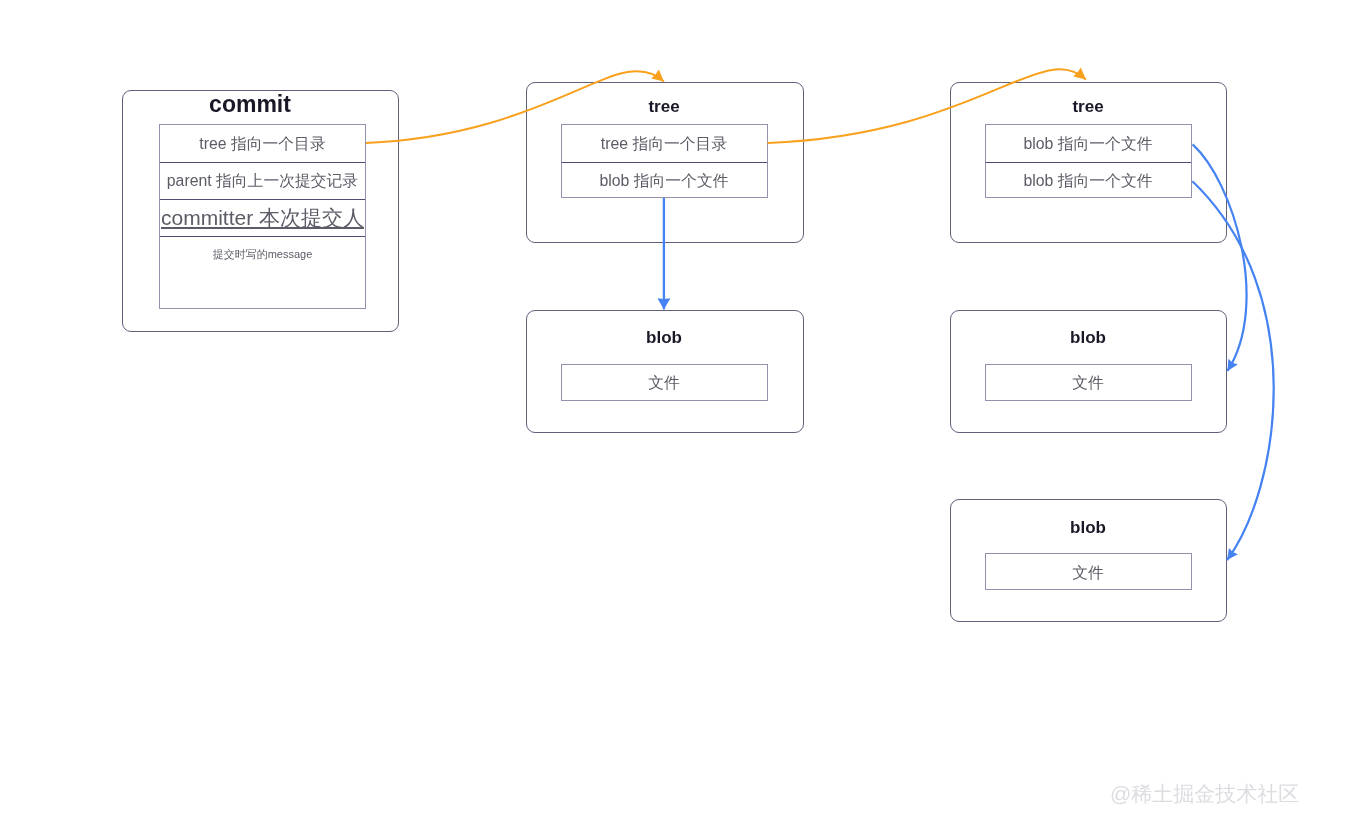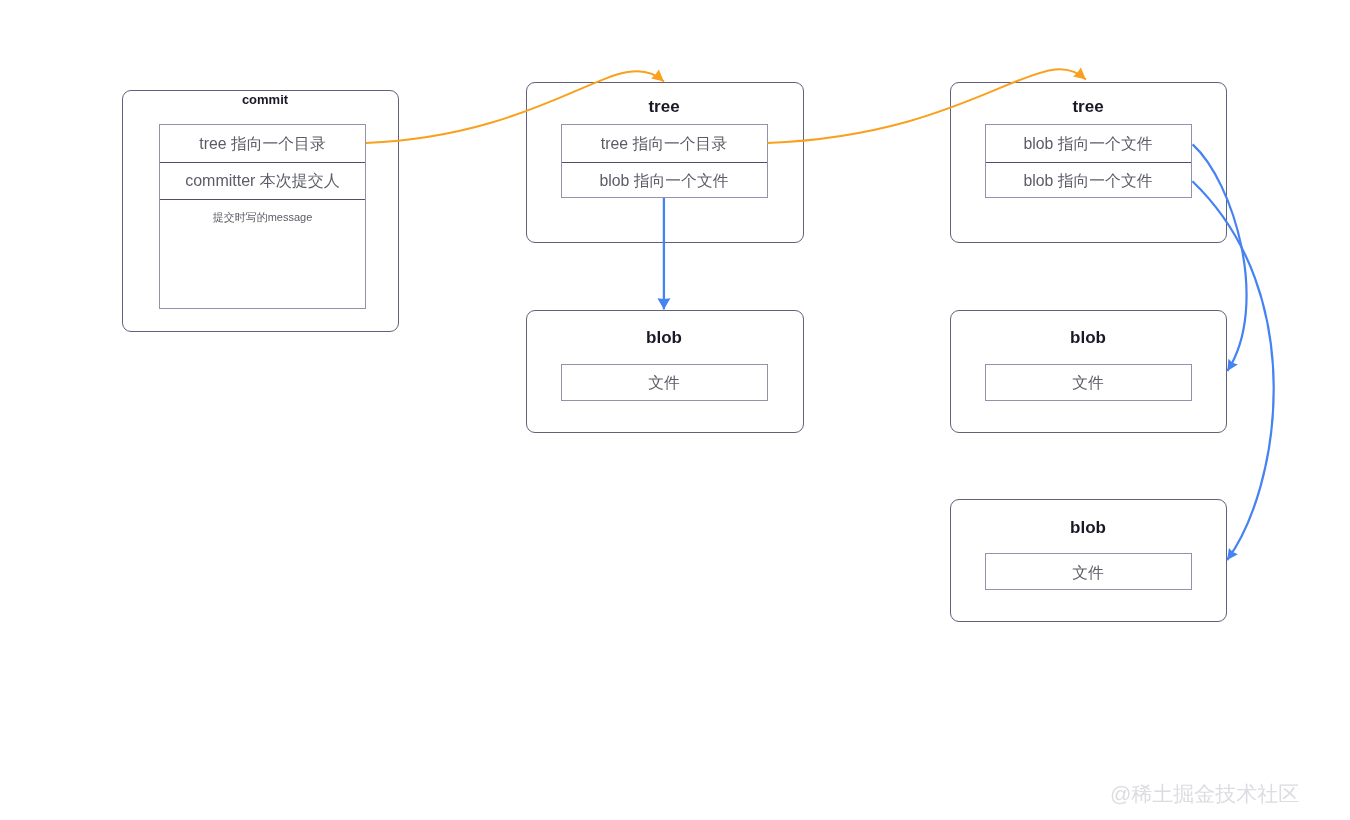--- a/index.html
+++ b/index.html
@@ -19,24 +19,25 @@
         line-height:1;}
   .trow + .trow{border-top:1.35px solid #4e4e73;}
   svg.edges{position:absolute;left:0;top:0;width:1350px;height:820px;overflow:visible;}
   .wm{position:absolute;color:#dcdce1;white-space:nowrap;}
 </style>
 </head>
 <body>
 
 <div id="canvas">
     <div class="node" style="left: 121.5px; top: 89.5px; width: 277.5px; height: 242px;"></div>
-    <div class="node-title" style="font-size: 13px; left: 165px; width: 200px; top: 92.64px;">commit</div>
+    <div class="node-title" style="font-size: 23px; left: 150px; width: 200px; top: 92.64px;">commit</div>
     <div class="tbl" style="left: 159px; top: 124px; width: 207px; height: 184.5px;">
       <div class="trow" style="height: 36.9px; font-size: 15.8px;">tree 指向一个目录</div>
-      <div class="trow" style="height: 36.9px; font-size: 16px;">committer 本次提交人</div>
+      <div class="trow" style="height: 36.9px; font-size: 15.8px;">parent 指向上一次提交记录</div>
+      <div class="trow" style="height: 36.9px; font-size: 21px; text-decoration: underline;">committer 本次提交人</div>
       <div class="trow" style="height: 36.9px; font-size: 11px;">提交时写的message</div>
     </div>
     <div class="node" style="left: 526px; top: 81.8px; width: 277.5px; height: 161.5px;"></div>
     <div class="node-title" style="font-size: 17px; left: 564px; width: 200px; top: 98.04px;">tree</div>
     <div class="tbl" style="left: 560.5px; top: 124px; width: 207px; height: 74px;">
       <div class="trow" style="height: 37px; font-size: 15.8px;">tree 指向一个目录</div>
       <div class="trow" style="height: 37px; font-size: 15.8px;">blob 指向一个文件</div>
     </div>
     <div class="node" style="left: 949.8px; top: 81.5px; width: 277.5px; height: 161.5px;"></div>
     <div class="node-title" style="font-size: 17px; left: 988px; width: 200px; top: 98.04px;">tree</div>

